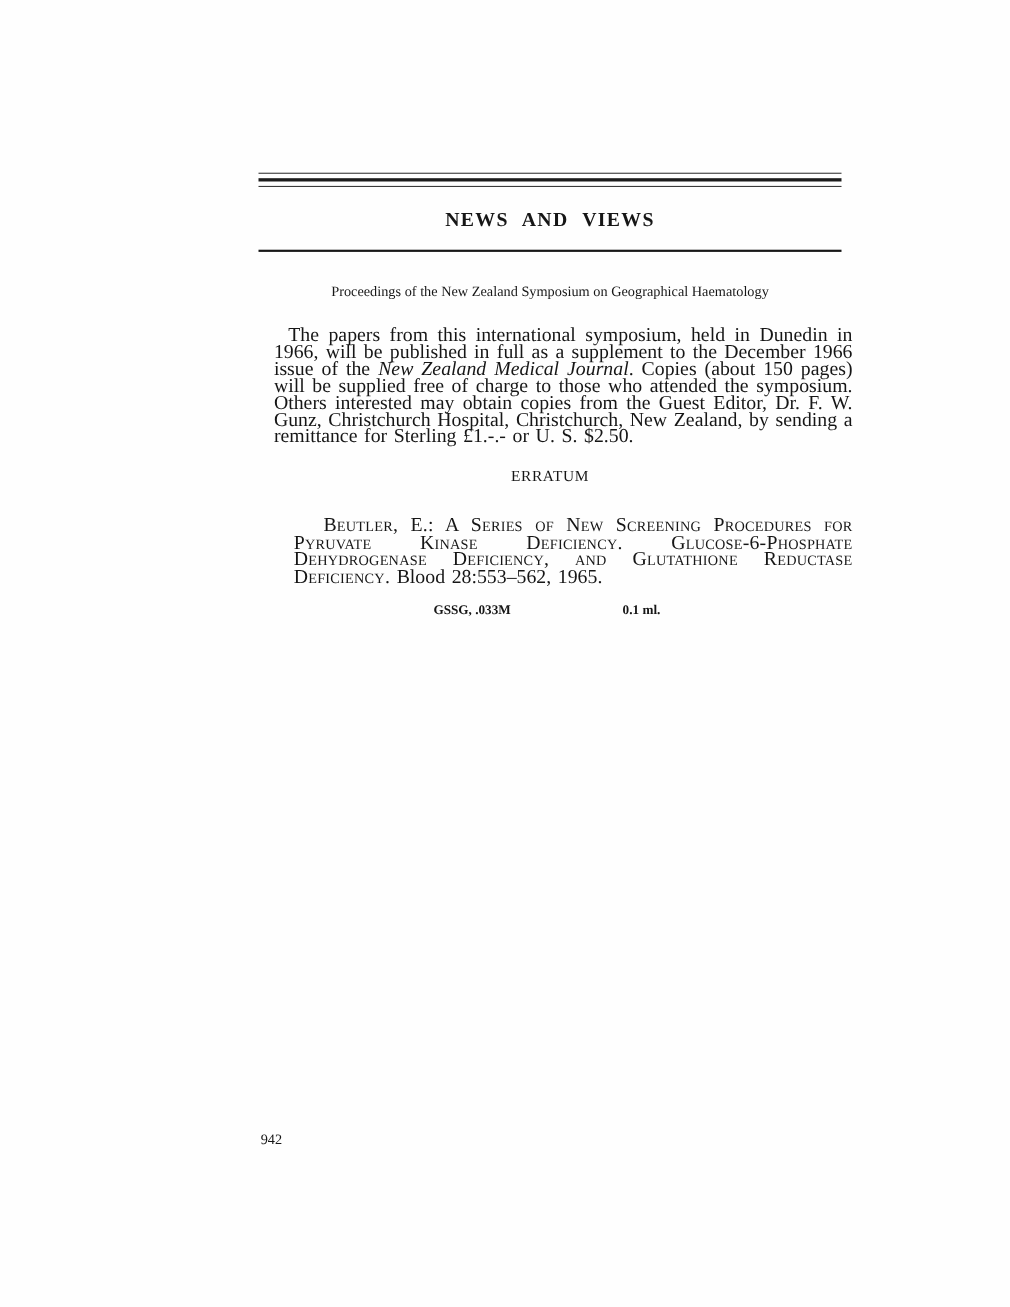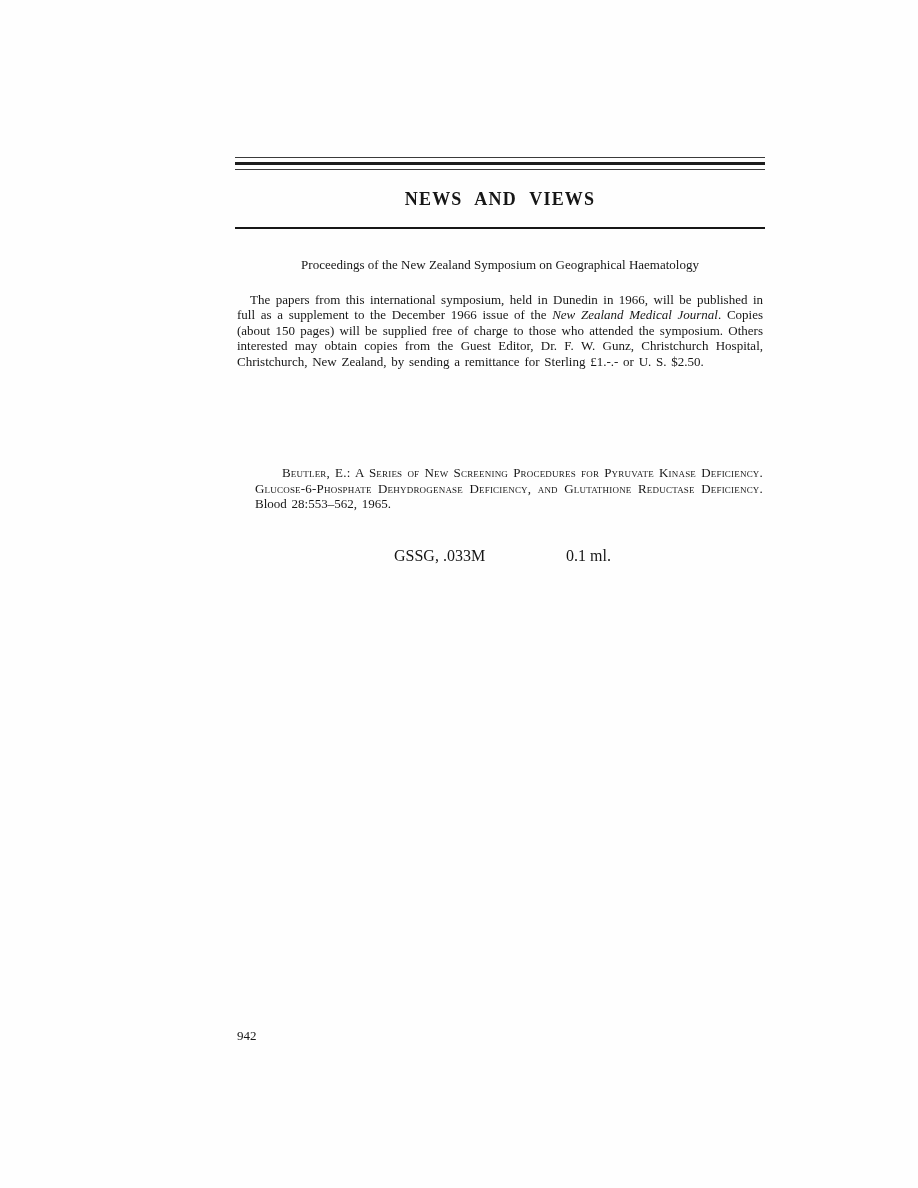--- a/index.html
+++ b/index.html
@@ -56,23 +56,23 @@
     top: 257px;
     font-size: 13px;
   }
   .erratum-heading {
     top: 426px;
     font-size: 14px;
     letter-spacing: 0.6px;
   }
   .body-text {
     position: absolute;
-    left: 0;
+    left: 12px;
     width: 100%;
-    font-size: 13px;
+    font-size: 18px;
     line-height: 15.4px;
     text-align: justify;
     word-spacing: 1.5px;
   }
   .para-1 { top: 279px; text-indent: 13px; }
   .para-2 { top: 505px; text-indent: 13px; }
   .reference {
     top: 452px;
     line-height: 15.6px;
     padding-left: 18px;
@@ -83,22 +83,22 @@
     font-variant: small-caps;
     letter-spacing: 0.2px;
     margin-left: 45px;
   }
   .correction-line {
     position: absolute;
     top: 547px;
     left: 0;
     width: 100%;
     height: 16px;
-    font-size: 16px;
-    font-weight: normal;
+    font-size: 12px;
+    font-weight: bold;
     text-align: center;
   }
   .correction-left  { position: absolute; left: 157px; white-space: nowrap; }
   .correction-right { position: absolute; left: 329px; white-space: nowrap; }
   .page-number {
     position: absolute;
     top: 1028px;
     left: 0;
     width: 100%;
     text-align: left;
@@ -117,20 +117,21 @@
     <div class="rule thin" style="top:169px"></div>
 
     <div class="masthead-title">NEWS AND VIEWS</div>
 
     <div class="rule single" style="top:227px"></div>
 
     <div class="section-heading symposium-heading">Proceedings of the New Zealand Symposium on Geographical Haematology</div>
 
     <p class="body-text para-1"><span>The papers from this international symposium, held in Dunedin in 1966, will be published in full as a supplement to the December 1966 issue of the </span><i>New Zealand Medical Journal</i><span>. Copies (about 150 pages) will be supplied free of charge to those who attended the symposium. Others interested may obtain copies from the Guest Editor, Dr. F. W. Gunz, Christchurch Hospital, Christchurch, New Zealand, by sending a remittance for Sterling £1.-.- or U. S. $2.50.</span></p>
 
+    <div class="section-heading erratum-heading">ERRATUM</div>
 
     <p class="body-text reference"><span class="sc">Beutler, E.: A Series of New Screening Procedures for Pyruvate Kinase Deficiency. Glucose-6-Phosphate Dehydrogenase Deficiency, and Glutathione Reductase Deficiency.</span><span> Blood 28:553–562, 1965.</span></p>
 
 
     <div class="correction-line">
       <span class="correction-left">GSSG, .033M</span>
       <span class="correction-right">0.1 ml.</span>
     </div>
 
     <div class="page-number">942</div>

